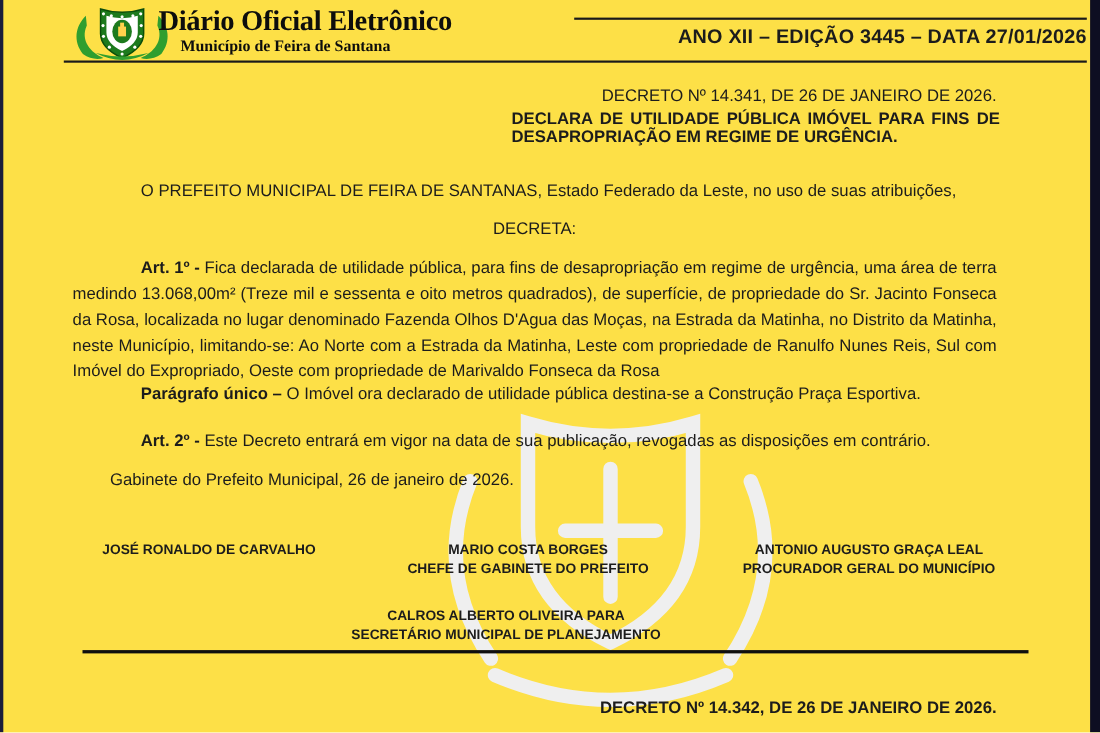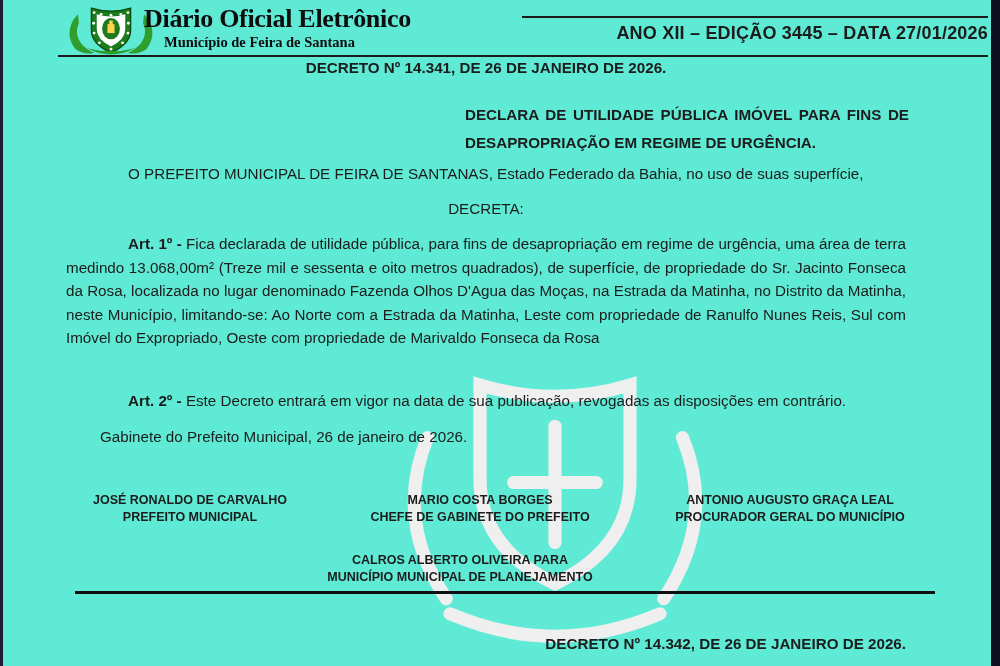--- a/index.html
+++ b/index.html
@@ -1,18 +1,18 @@
 <!DOCTYPE html>
 <html><head>
 <meta charset="utf-8">
 <style>
   * { margin:0; padding:0; box-sizing:border-box; }
   html,body { background:#fff; }
   .page {
-    position:relative; width:1000px; height:666px; background:#5eead4;
+    position:relative; width:1000px; height:666px; background:#fde047;
     overflow:hidden; font-family:"Liberation Sans", sans-serif; color:#1c1c1c;
   }
   .edge-bar { position:absolute; top:0; bottom:0; }
   .edge-left  { left:0; width:3px;  background:#1c1c3a; }
   .edge-right { right:0; width:9px; background:#0e0e22; }
 
   
   .watermark { position:absolute; left:320px; top:370px; width:470px; height:300px; z-index:0; }
 
   .layer { position:absolute; inset:0; z-index:1; }
@@ -32,22 +32,22 @@
   .edition {
     position:absolute; top:16px; left:522px; width:466px;
     border-top:2px solid #1a1a1a; padding-top:5px;
     text-align:right; font-weight:bold; font-size:18px; letter-spacing:0.2px;
     white-space:nowrap;
   }
   .header-rule { position:absolute; top:55px; left:58px; width:930px; height:2px; background:#1a1a1a; }
 
   
   .t { position:absolute; font-size:15.2px; line-height:23.5px; }
-  .decree-title   { top:56px;  left:66px; width:840px; text-align:center; font-weight:bold; }
-  .decree-summary { top:101px; left:465px; width:444px; font-weight:bold; text-align:justify; line-height:28px; }
+  .decree-title   { top:76px;  left:66px; width:840px; text-align:right; font-weight:normal; }
+  .decree-summary { top:101px; left:465px; width:444px; font-weight:bold; text-align:justify; line-height:16px; }
   .preamble       { top:162px; left:66px; width:840px; text-indent:62px; }
   .decreta        { top:197px; left:66px; width:840px; text-align:center; font-weight:normal; }
   .art1           { top:232px; left:66px; width:840px; text-align:justify; text-indent:62px; }
   .paragrafo      { top:347px; left:66px; width:840px; text-indent:62px; }
   .art2           { top:389px; left:66px; width:840px; text-indent:62px; }
   .closing        { top:425px; left:100px; width:840px; text-align:left; }
 
   .sig { position:absolute; text-align:center; font-weight:bold; font-size:12.5px; line-height:16.5px;margin-top:12px; }
   .sig-1 { top:480px; left:60px;  width:260px; }
   .sig-2 { top:480px; left:350px; width:260px; }
@@ -102,45 +102,45 @@
       <path d="M28,52 Q55,66 82,52 Q55,59 28,52 Z" fill="#2f9e2f"></path>
     </svg>
 
     <div class="masthead-title">Diário Oficial Eletrônico</div>
     <div class="masthead-sub">Município de Feira de Santana</div>
     <div class="edition">ANO XII – EDIÇÃO 3445 – DATA 27/01/2026</div>
     <div class="header-rule"></div>
 
     <div class="t decree-title">DECRETO Nº 14.341, DE 26 DE JANEIRO DE 2026.</div>
     <div class="t decree-summary">DECLARA DE UTILIDADE PÚBLICA IMÓVEL PARA FINS DE DESAPROPRIAÇÃO EM REGIME DE URGÊNCIA.</div>
-    <div class="t preamble">O PREFEITO MUNICIPAL DE FEIRA DE SANTANAS, Estado Federado da Bahia, no uso de suas superfície,</div>
+    <div class="t preamble">O PREFEITO MUNICIPAL DE FEIRA DE SANTANAS, Estado Federado da Leste, no uso de suas atribuições,</div>
     <div class="t decreta">DECRETA:</div>
 
     <p class="t art1"><b>Art. 1º -</b><span> Fica declarada de utilidade pública, para fins de desapropriação em regime de urgência, uma área de terra medindo 13.068,00m² (Treze mil e sessenta e oito metros quadrados), de superfície, de propriedade do Sr. Jacinto Fonseca da Rosa, localizada no lugar denominado Fazenda Olhos D'Agua das Moças, na Estrada da Matinha, no Distrito da Matinha, neste Município, limitando-se: Ao Norte com a Estrada da Matinha, Leste com propriedade de Ranulfo Nunes Reis, Sul com Imóvel do Expropriado, Oeste com propriedade de Marivaldo Fonseca da Rosa</span></p>
 
+    <p class="t paragrafo"><b>Parágrafo único –</b><span> O Imóvel ora declarado de utilidade pública destina-se a Construção Praça Esportiva.</span></p>
 
     <p class="t art2"><b>Art. 2º -</b><span> Este Decreto entrará em vigor na data de sua publicação, revogadas as disposições em contrário.</span></p>
 
     <div class="t closing">Gabinete do Prefeito Municipal, 26 de janeiro de 2026.</div>
 
     <div class="sig sig-1">
       <div>JOSÉ RONALDO DE CARVALHO</div>
-      <div>PREFEITO MUNICIPAL</div>
     </div>
     <div class="sig sig-3">
       <div>ANTONIO AUGUSTO GRAÇA LEAL</div>
       <div>PROCURADOR GERAL DO MUNICÍPIO</div>
     </div>
     <div class="sig sig-2">
       <div>MARIO COSTA BORGES</div>
       <div>CHEFE DE GABINETE DO PREFEITO</div>
     </div>
     <div class="sig sig-4">
       <div>CALROS ALBERTO OLIVEIRA PARA</div>
-      <div>MUNICÍPIO MUNICIPAL DE PLANEJAMENTO</div>
+      <div>SECRETÁRIO MUNICIPAL DE PLANEJAMENTO</div>
     </div>
 
     <div class="thick-rule"></div>
 
     <div class="t next-decree-title">DECRETO Nº 14.342, DE 26 DE JANEIRO DE 2026.</div>
 
   </div>
 </div>
 
 </body></html>

